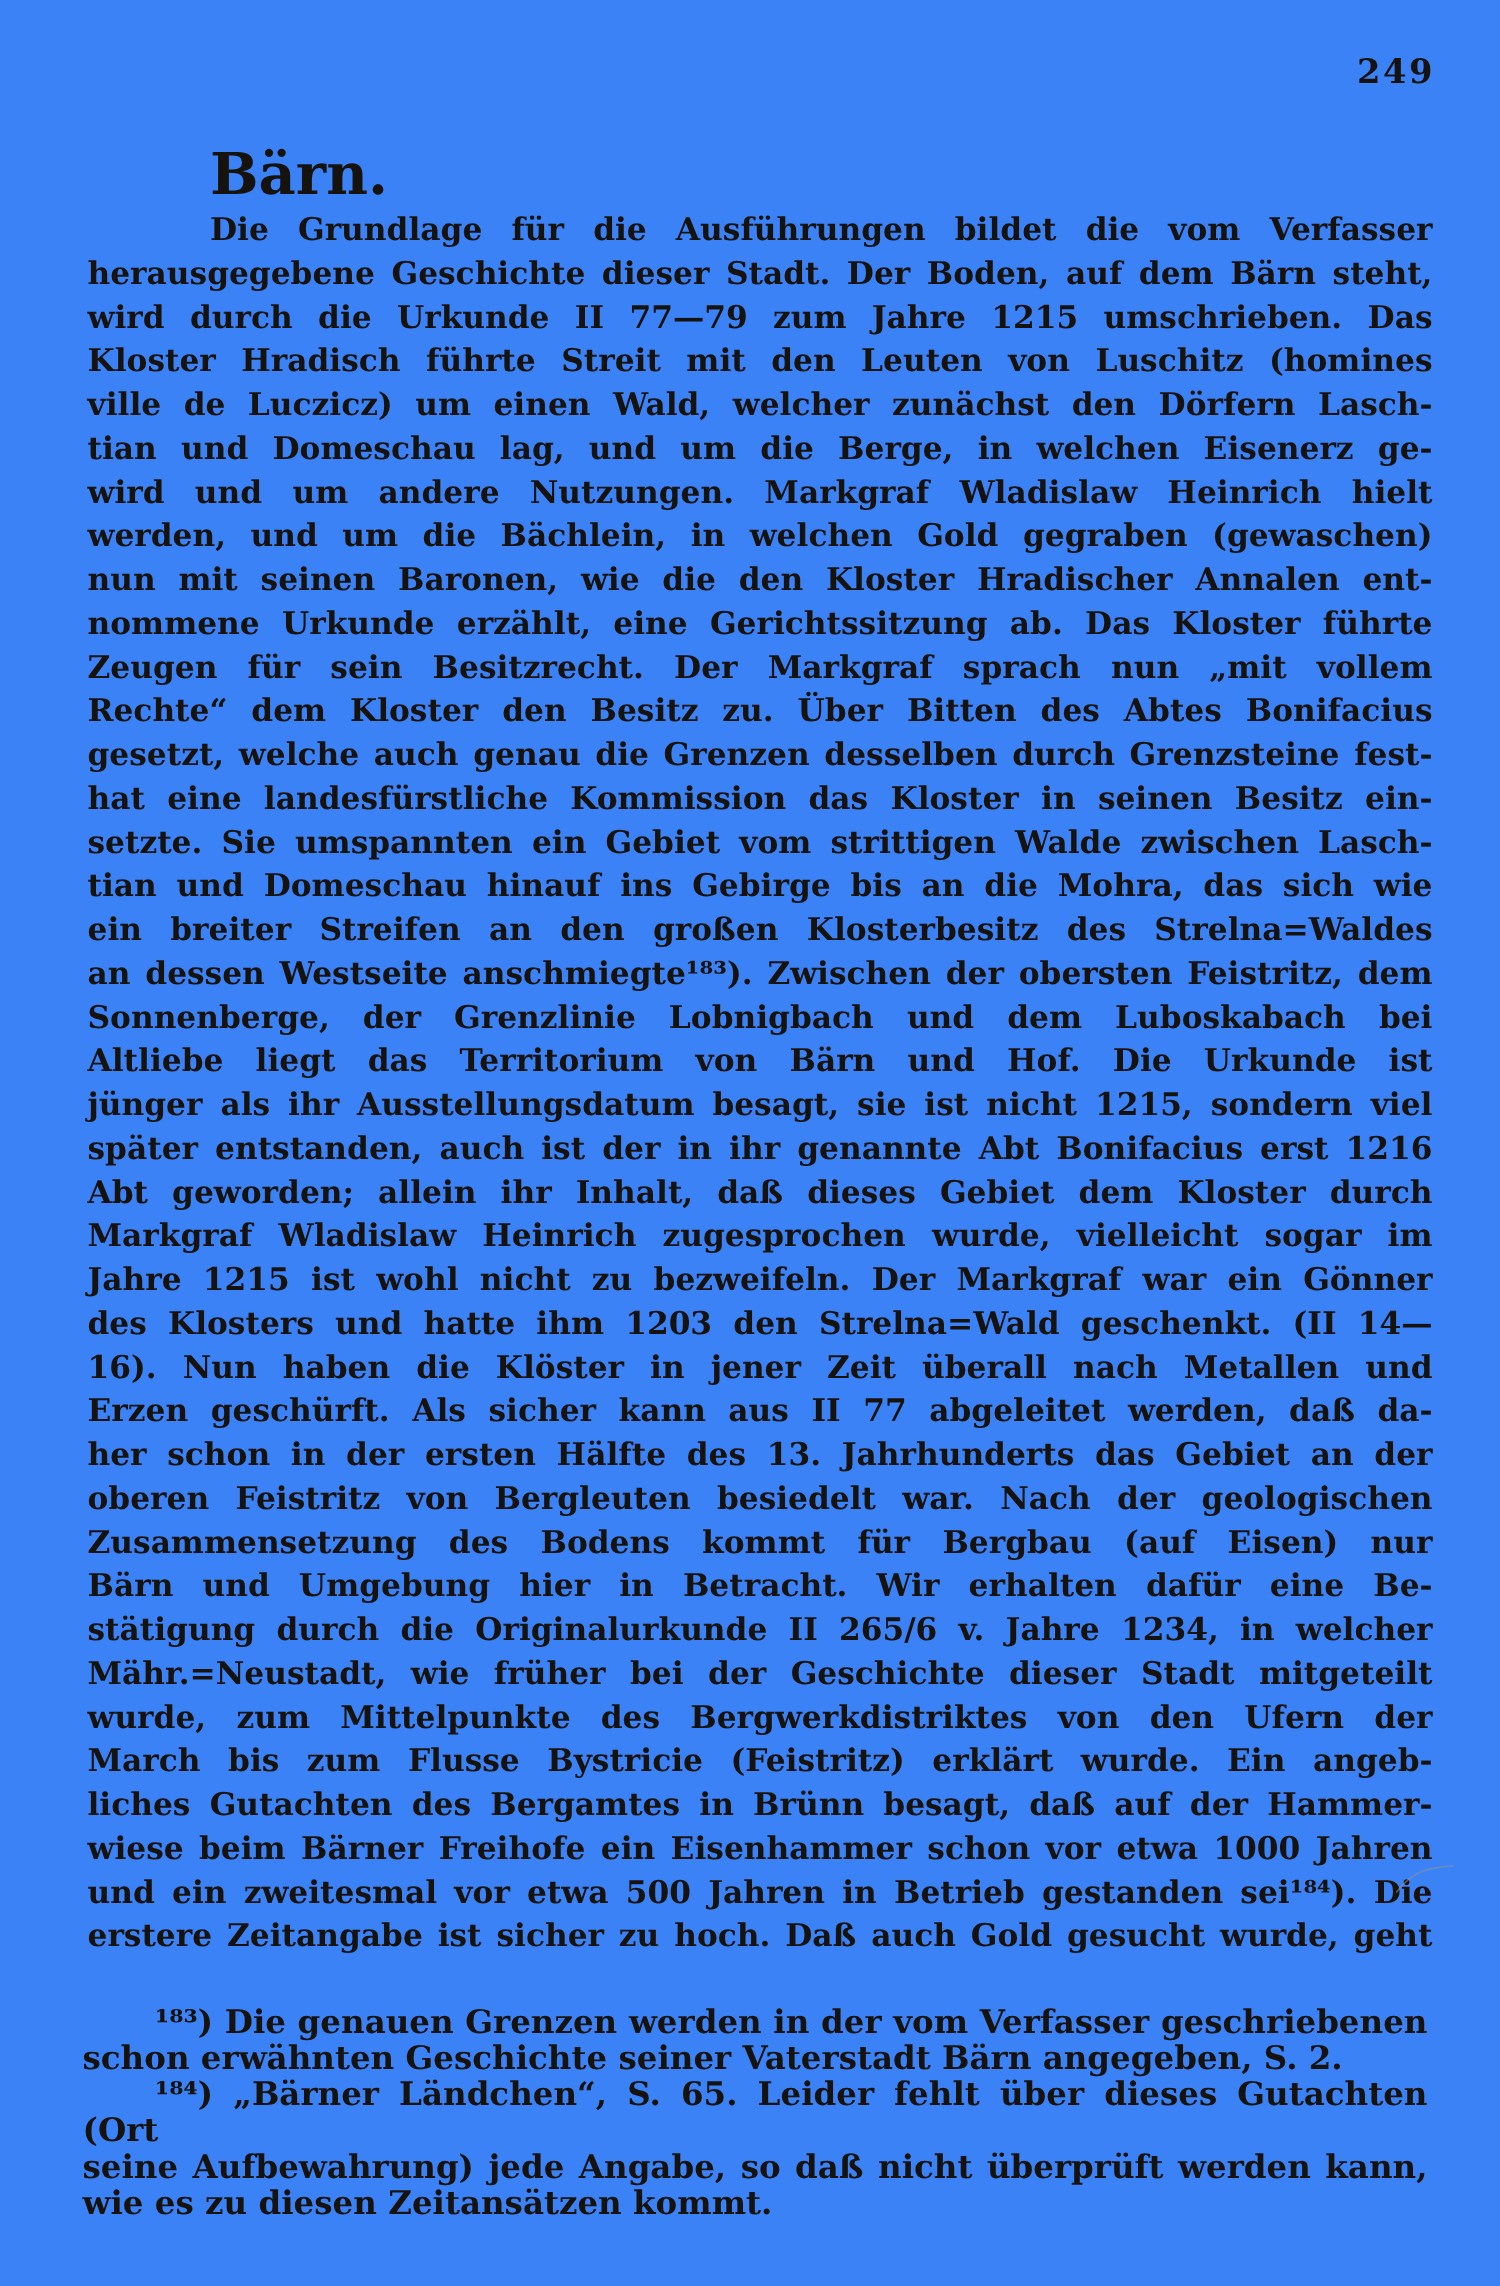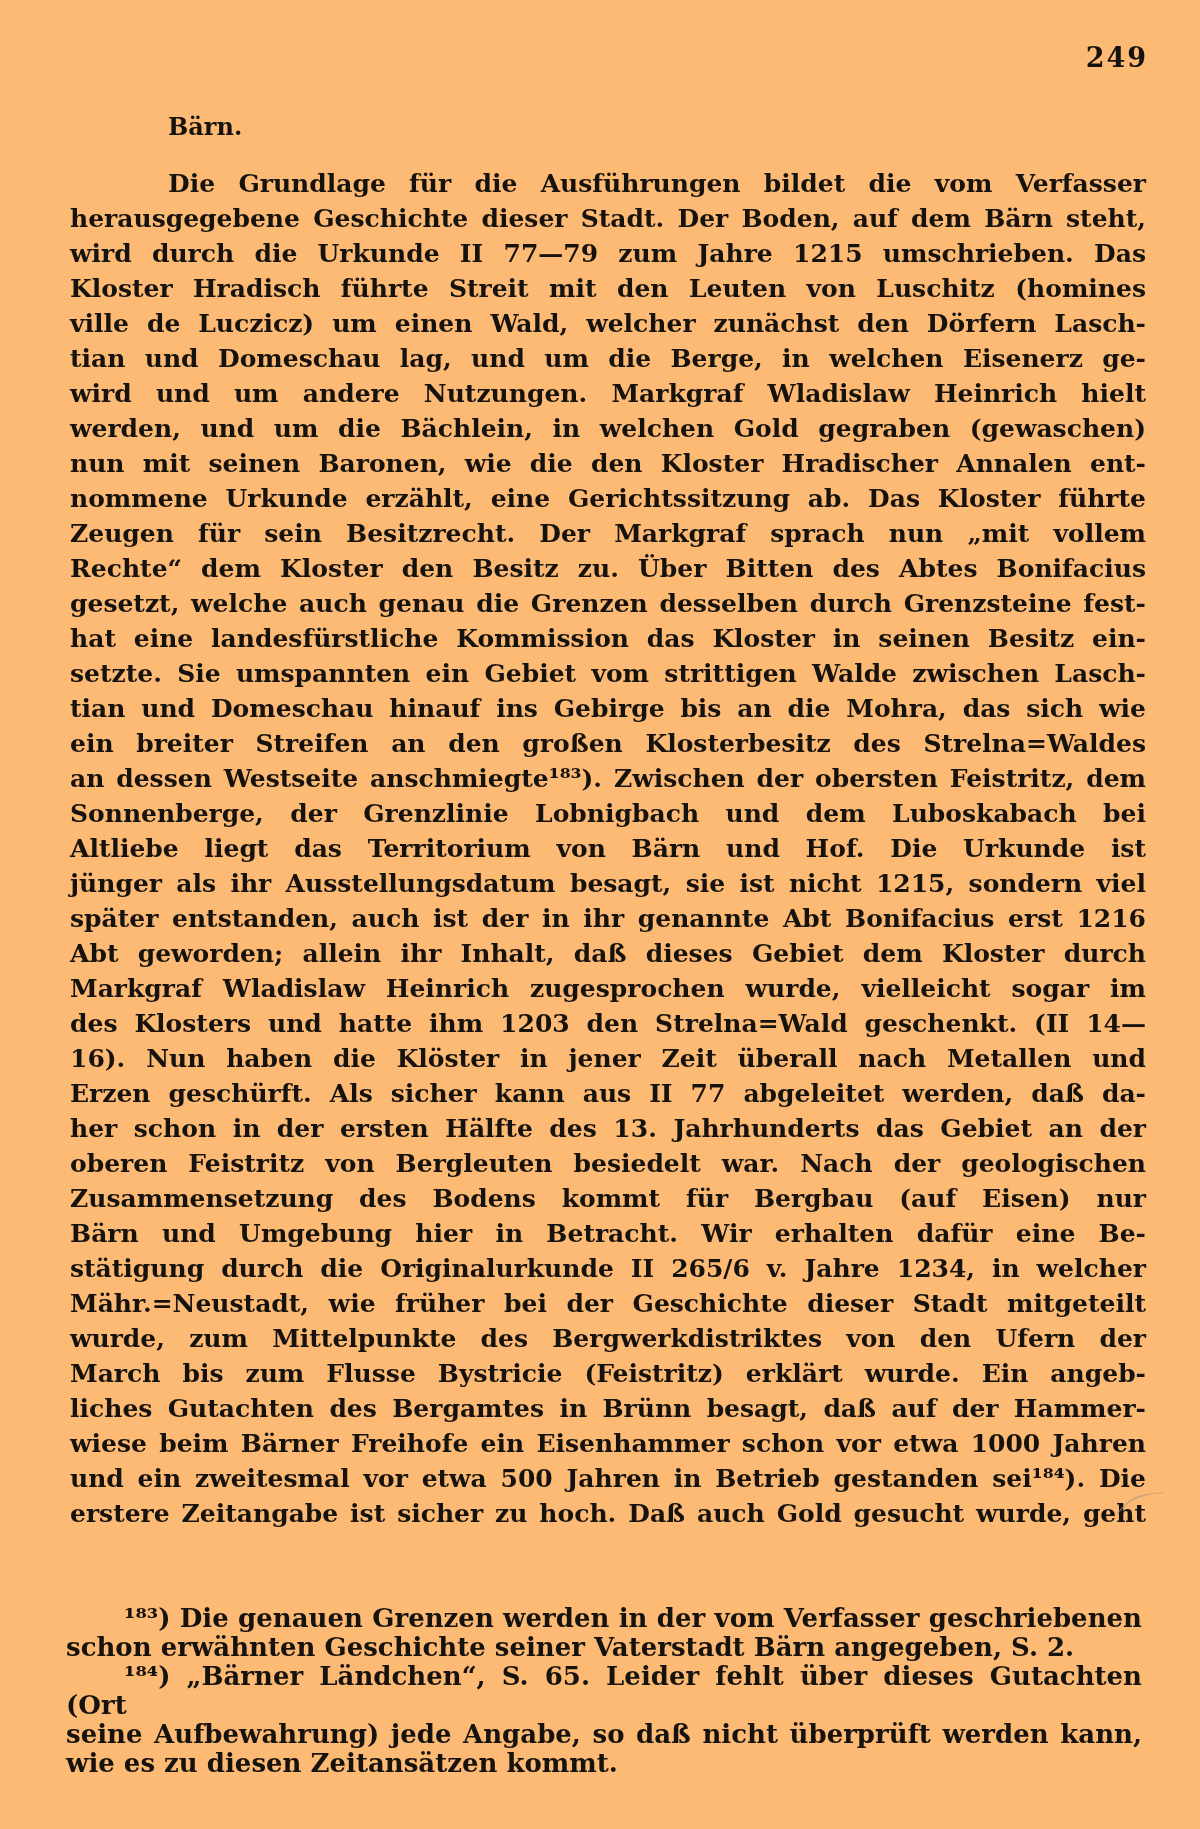--- a/index.html
+++ b/index.html
@@ -4,39 +4,39 @@
 <style>
   html, body {
     margin: 0;
     padding: 0;
     background: #f6f5f1;
   }
   .page {
     position: relative;
     width: 1200px;
     height: 1829px;
-    background: #fdba74;
+    background: #3b82f6;
     color: #16130f;
     font-family: "DejaVu Serif", "Liberation Serif", serif;
     font-weight: 700;
     overflow: hidden;
   }
   .page-number {
     position: absolute;
     top: 42px;
     right: 52px;
     font-size: 27px;
     letter-spacing: 2px;
   }
   .heading {
     position: absolute;
     top: 112px;
     left: 168px;
     margin: 0;
-    font-size: 24px;
+    font-size: 46px;
     font-weight: 700;
   }
   .body-lines {
     position: absolute;
     top: 166px;
     left: 70px;
     width: 1076px;
     font-size: 25px;
     line-height: 35px;
   }
@@ -91,20 +91,21 @@
       <div class="line">setzte. Sie umspannten ein Gebiet vom strittigen Walde zwischen Lasch-</div>
       <div class="line">tian und Domeschau hinauf ins Gebirge bis an die Mohra, das sich wie</div>
       <div class="line">ein breiter Streifen an den großen Klosterbesitz des Strelna=Waldes</div>
       <div class="line">an dessen Westseite anschmiegte¹⁸³). Zwischen der obersten Feistritz, dem</div>
       <div class="line">Sonnenberge, der Grenzlinie Lobnigbach und dem Luboskabach bei</div>
       <div class="line">Altliebe liegt das Territorium von Bärn und Hof. Die Urkunde ist</div>
       <div class="line">jünger als ihr Ausstellungsdatum besagt, sie ist nicht 1215, sondern viel</div>
       <div class="line">später entstanden, auch ist der in ihr genannte Abt Bonifacius erst 1216</div>
       <div class="line">Abt geworden; allein ihr Inhalt, daß dieses Gebiet dem Kloster durch</div>
       <div class="line">Markgraf Wladislaw Heinrich zugesprochen wurde, vielleicht sogar im</div>
+      <div class="line">Jahre 1215 ist wohl nicht zu bezweifeln. Der Markgraf war ein Gönner</div>
       <div class="line">des Klosters und hatte ihm 1203 den Strelna=Wald geschenkt. (II 14—</div>
       <div class="line">16). Nun haben die Klöster in jener Zeit überall nach Metallen und</div>
       <div class="line">Erzen geschürft. Als sicher kann aus II 77 abgeleitet werden, daß da-</div>
       <div class="line">her schon in der ersten Hälfte des 13. Jahrhunderts das Gebiet an der</div>
       <div class="line">oberen Feistritz von Bergleuten besiedelt war. Nach der geologischen</div>
       <div class="line">Zusammensetzung des Bodens kommt für Bergbau (auf Eisen) nur</div>
       <div class="line">Bärn und Umgebung hier in Betracht. Wir erhalten dafür eine Be-</div>
       <div class="line">stätigung durch die Originalurkunde II 265/6 v. Jahre 1234, in welcher</div>
       <div class="line">Mähr.=Neustadt, wie früher bei der Geschichte dieser Stadt mitgeteilt</div>
       <div class="line">wurde, zum Mittelpunkte des Bergwerkdistriktes von den Ufern der</div>

